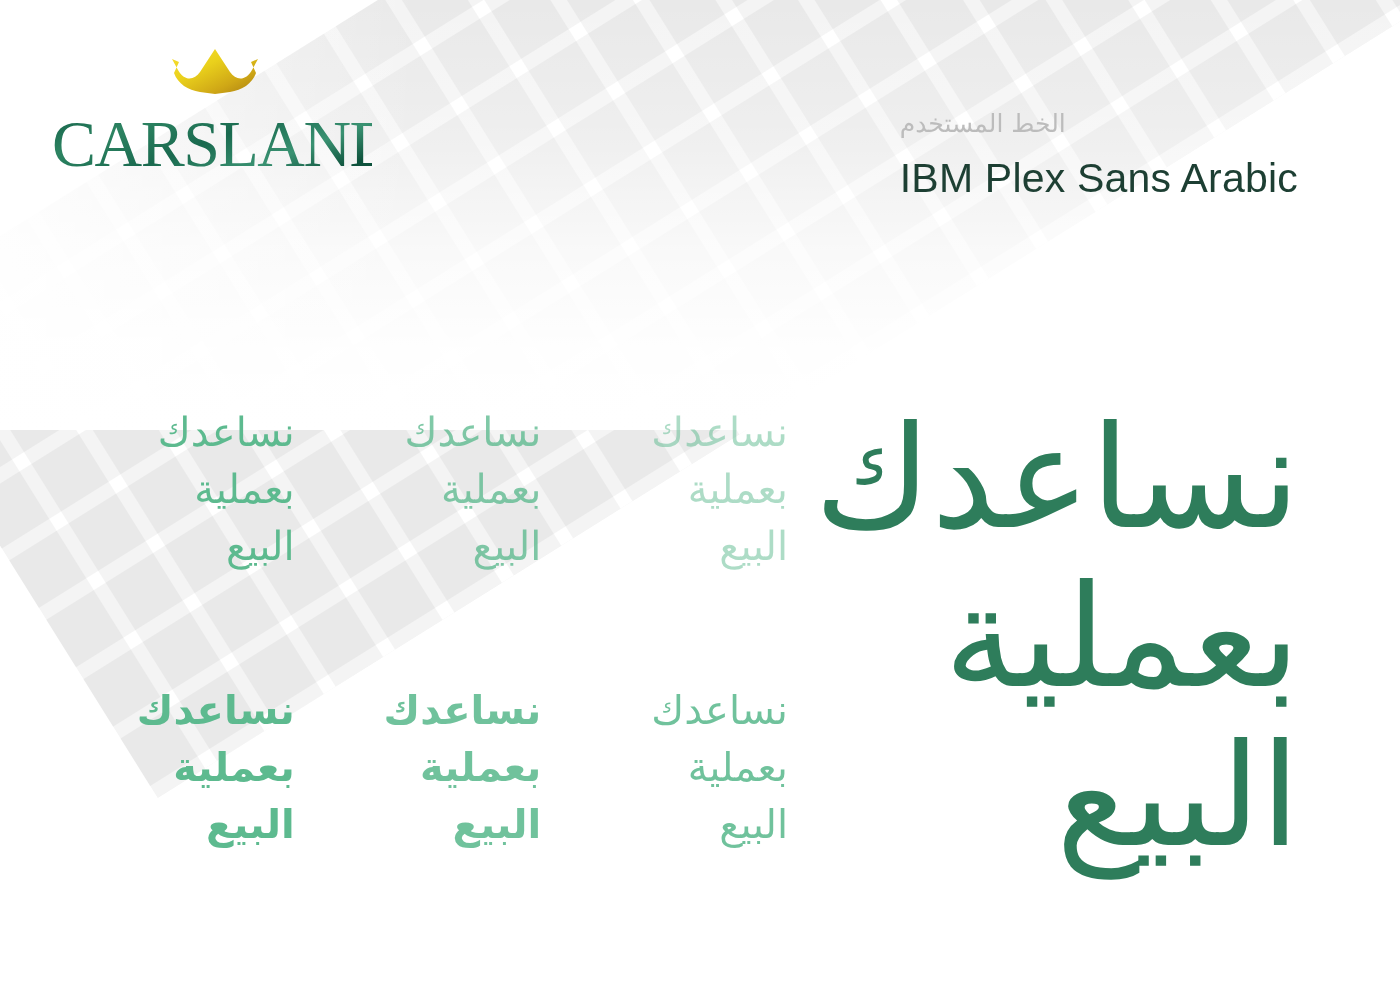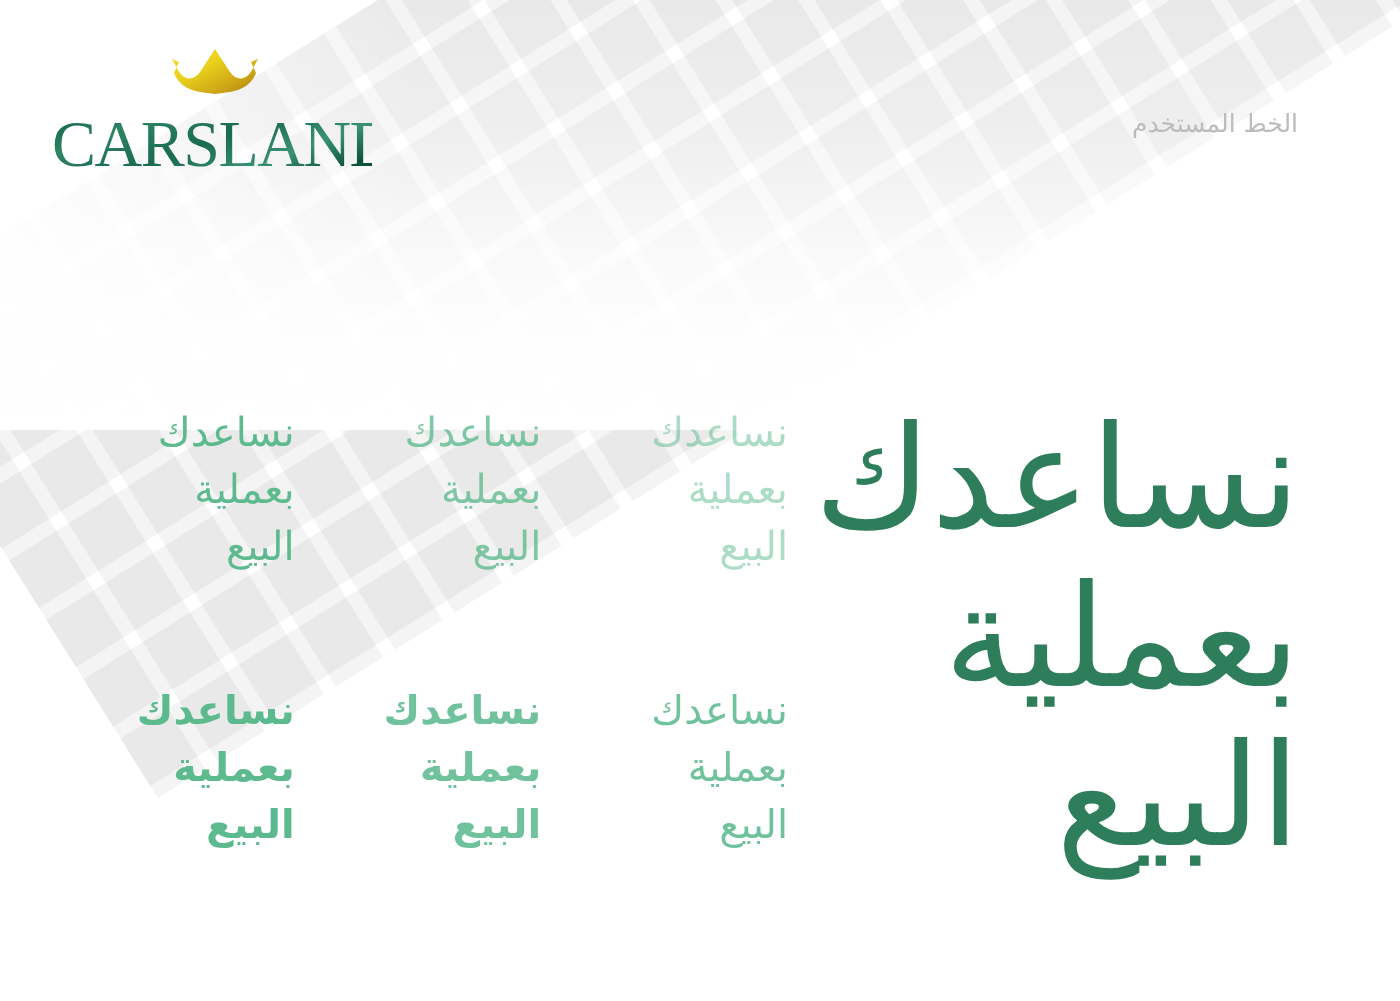--- a/index.html
+++ b/index.html
@@ -182,20 +182,21 @@
           <stop offset="80%" stop-color="#3a9272"></stop>
           <stop offset="100%" stop-color="#0e523c"></stop>
         </linearGradient>
       </defs>
       <text x="0" y="58" font-family="'Liberation Serif', serif" font-size="66" font-weight="400" letter-spacing="-1.5" fill="url(#greenGrad)">CARSLAND</text>
     </svg>
   </div>
 
   <div id="font-spec">
     <div id="font-spec-label">الخط المستخدم</div>
+    <div id="font-spec-name">IBM Plex Sans Arabic</div>
   </div>
 
   <div id="sample-grid">
 
     <div class="sample-cell w-thin" style="color:#5dba8f;opacity:1;">نساعدك
 بعملية
 البيع</div>
 
     <div class="sample-cell w-thin" style="color:#5dba8f;opacity:0.78;">نساعدك
 بعملية

